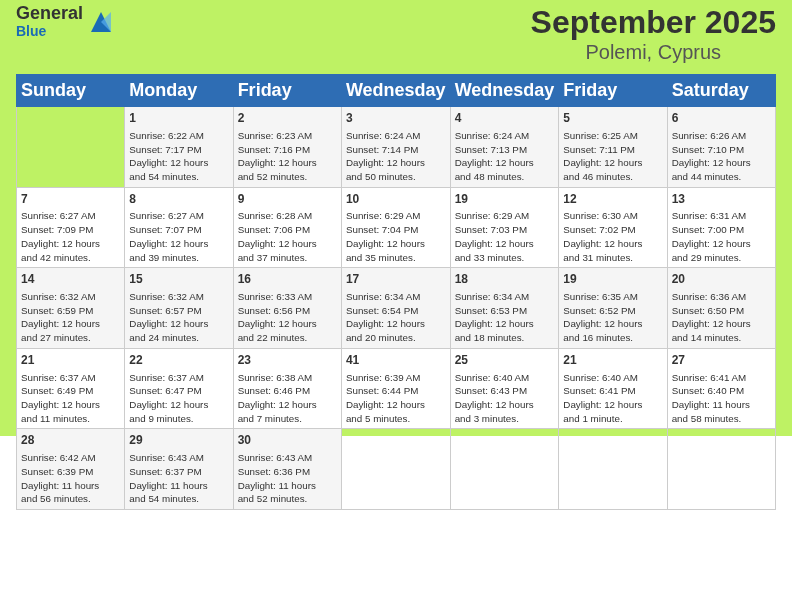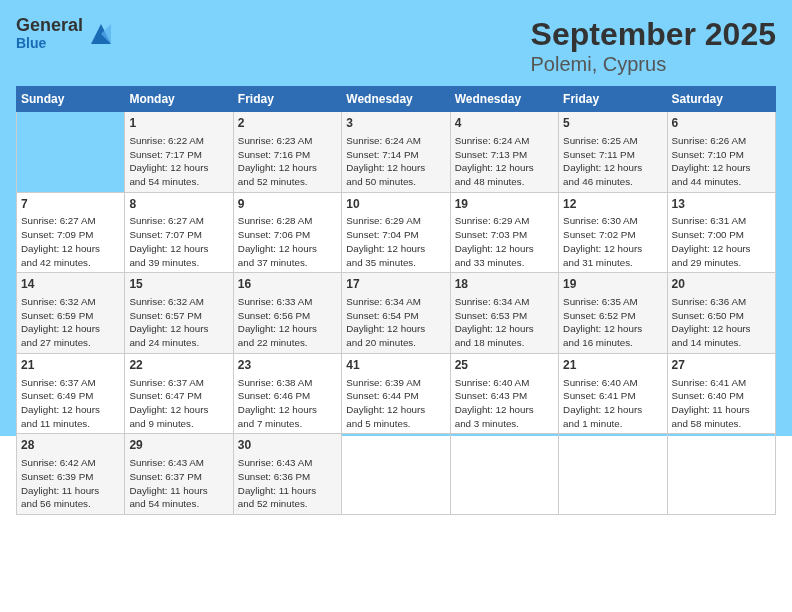--- a/index.html
+++ b/index.html
@@ -6,22 +6,22 @@
     body {
       font-family: Arial, sans-serif;
       background: #fff;
       width: 792px;
       height: 612px;
       overflow: hidden;
     }
     .container {
       width: 792px;
       height: 436px;
-      padding: 16px 16px 8px 16px;
-      background: #7dd3fc;
+      padding: 4px 16px 8px 16px;
+      background: #bef264;
     }
     .header {
       display: flex;
       justify-content: space-between;
       align-items: flex-start;
       margin-bottom: 10px;
     }
     .logo {
       display: flex;
       align-items: center;
@@ -40,42 +40,42 @@
       font-size: 14px;
       font-weight: bold;
       color: #1a6bb5;
     }
     .logo-icon {
       width: 28px;
       height: 28px;
       margin-left: 4px;
     }
     .title-section {
-      text-align: left;
+      text-align: center;
     }
     .month-title {
       font-size: 32px;
       font-weight: bold;
       color: #333;
     }
     .subtitle {
       font-size: 20px;
       color: #555;
     }
     table {
       width: 100%;
       border-collapse: collapse;
       font-size: 10.5px;
     }
     thead tr th {
       background-color: #2e6db4;
       color: #fff;
       padding: 5px 4px;
       text-align: left;
-      font-size: 12px;
+      font-size: 18px;
       font-weight: bold;
       border: 1px solid #2e6db4;
     }
     tbody tr td {
       vertical-align: top;
       padding: 3px 4px;
       border: 1px solid #ccc;
       height: 76px;
       width: 14.28%;
       color: #333;

